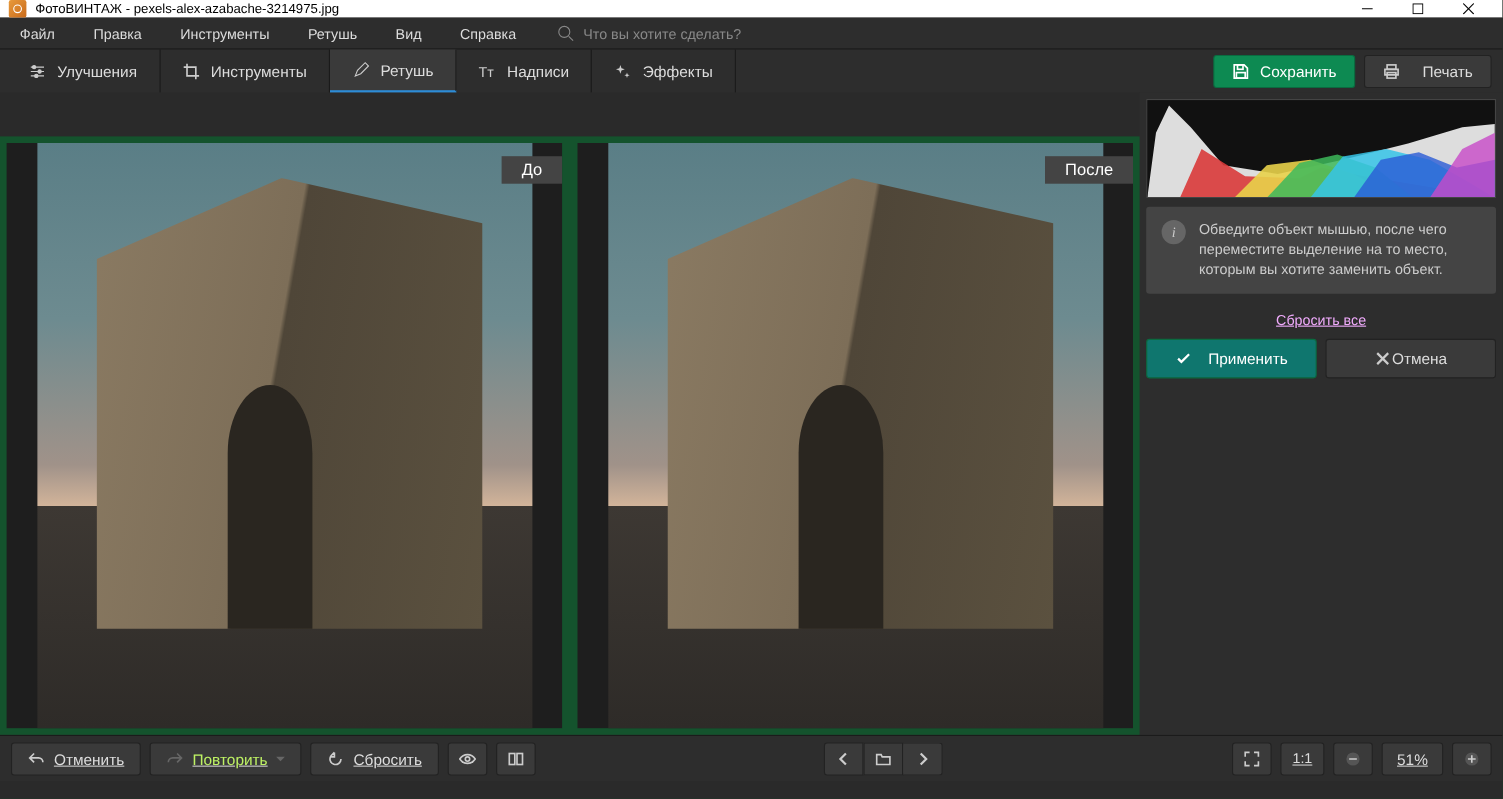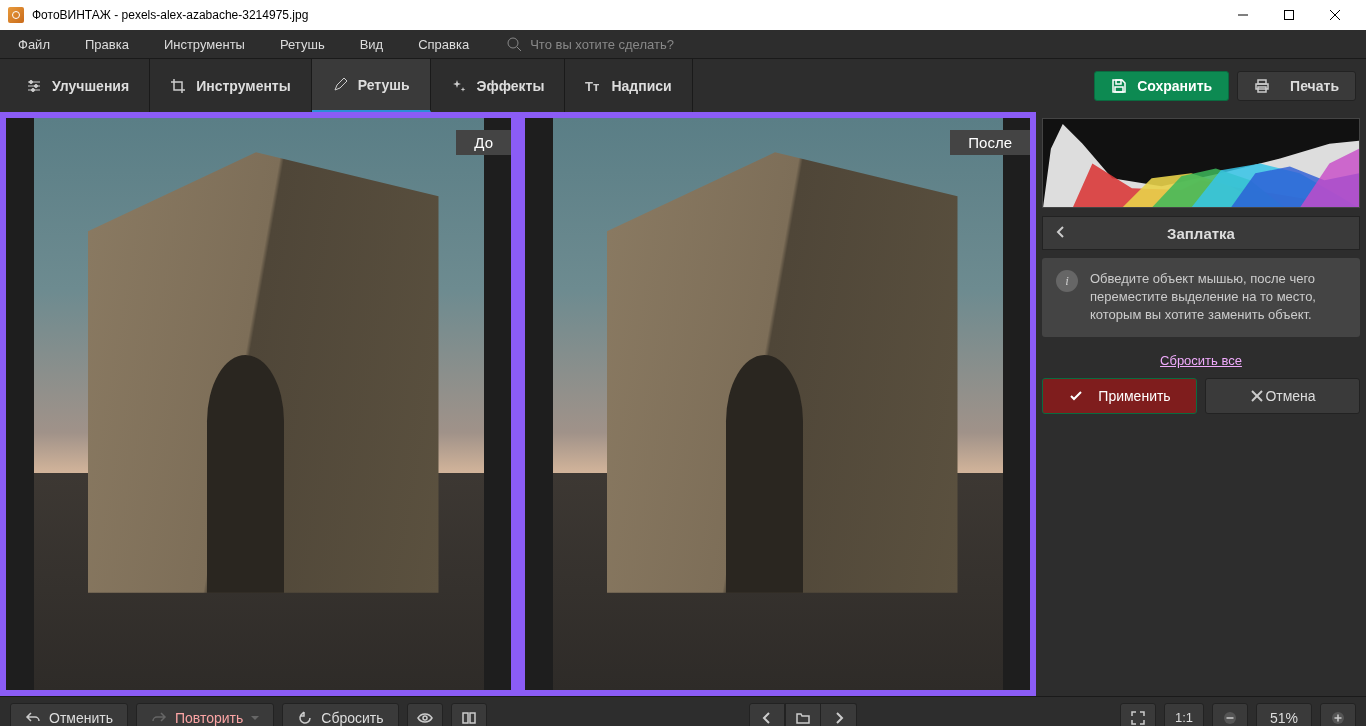--- a/index.html
+++ b/index.html
@@ -1,67 +1,67 @@
 <!DOCTYPE html>
 <html><head>
 <meta charset="utf-8">
 <style>
 * { margin: 0; padding: 0; box-sizing: border-box; font-family: "Segoe UI", Arial, sans-serif; user-select: none; }
 html, body { width: 1366px; height: 726px; overflow: hidden; background: #2a2a2a; color: #ccc; }
 
 
-.titlebar { height: 30px; background: #fff; display: flex; align-items: center; padding: 0 8px; color: #000; font-size: 12px; }
+.titlebar { height: 16px; background: #fff; display: flex; align-items: center; padding: 0 8px; color: #000; font-size: 12px; }
 .titlebar .app-icon { width: 16px; height: 16px; background: linear-gradient(135deg, #e89a3c, #c96a1a); border-radius: 2px; margin-right: 8px; display: flex; align-items: center; justify-content: center; }
 .titlebar .app-icon::after { content: ""; width: 6px; height: 6px; border: 1px solid #fff; border-radius: 50%; }
 .winctrls { margin-left: auto; display: flex; }
 .winctrls div { width: 46px; height: 30px; display: flex; align-items: center; justify-content: center; font-size: 10px; }
 .winctrls svg { stroke: #000; stroke-width: 1; fill: none; }
 
 
 .menubar { height: 28px; background: #2d2d2d; display: flex; align-items: center; padding: 0 8px; gap: 15px; font-size: 13px; }
 .menubar .mitem { padding: 4px 10px; color: #ddd; }
 .menubar .search { display: flex; align-items: flex-end; gap: 8px; margin-left: 12px; color: #888; }
 .menubar .search svg { stroke: #888; }
 
 
-.tabsbar { height: 54px; background: #2d2d2d; border-top: 1px solid #1a1a1a; display: flex; align-items: stretch; padding: 0 6px; font-weight: bold; }
+.tabsbar { height: 40px; background: #2d2d2d; border-top: 1px solid #1a1a1a; display: flex; align-items: stretch; padding: 0 6px; }
 .maintab { display: flex; align-items: center; gap: 10px; padding: 0 20px; color: #ddd; font-size: 14px; border-right: 1px solid #1a1a1a; }
 .maintab.active { background: #3a3a3a; border-bottom: 2px solid #2d8cd6; }
 .maintab svg { stroke: #ccc; fill: none; }
 .tabsbar .spacer { flex: 1; }
 .rightbtns { display: flex; align-items: center; gap: 8px; padding-right: 4px; }
 .savebtn { background: #0d8a52; border: 1px solid #0a6b40; color: #fff; height: 30px; padding: 0 16px; display: flex; align-items: center; gap: 10px; border-radius: 3px; font-size: 14px; justify-content: space-between; }
 .printbtn { background: #3a3a3a; border: 1px solid #222; color: #ddd; height: 30px; padding: 0 16px; display: flex; align-items: center; gap: 20px; border-radius: 3px; font-size: 14px; }
 
 
 .body { display: flex; height: calc(100% - 30px - 28px - 42px - 42px); }
-.canvas { flex: 1; background: #8b5cf6; display: flex; gap: 14px; padding: 6px 6px; position: relative; }
+.canvas { flex: 1; background: #14532d; display: flex; gap: 14px; padding: 6px 6px; position: relative; margin-top: 40px; }
 .pane { flex: 1; background: #1e1e1e; position: relative; display: flex; justify-content: center; }
 .imgph { width: 100%; max-width: 450px; height: 100%; position: relative; }
 .sky { position: absolute; inset: 0; background: linear-gradient(to bottom, #5a7e86 0%, #6d8b90 30%, #a09289 55%, #d2b49a 62%, #3d3833 62%, #2e2b28 100%); }
 .arch { position: absolute; left: 12%; right: 10%; top: 6%; bottom: 17%; background: linear-gradient(100deg, #8a7a62 0%, #7d6e58 45%, #4f4638 46%, #5b513f 100%); clip-path: polygon(0 18%, 48% 0, 100% 10%, 100% 100%, 0 100%); }
 .archhole { position: absolute; left: 34%; top: 46%; width: 22%; height: 54%; background: #2a2620; border-radius: 50% 50% 0 0 / 28% 28% 0 0; }
 .badge { position: absolute; top: 12px; right: 0; background: #444; color: #fff; padding: 4px 18px; font-size: 15px; }
 
 .sidebar { width: 330px; background: #2d2d2d; padding: 6px; display: flex; flex-direction: column; gap: 8px; }
 .histogram { height: 90px; background: #111; border: 1px solid #444; position: relative; overflow: hidden; }
 .histogram svg { position: absolute; inset: 0; }
 .panelhead { background: #3a3a3a; border: 1px solid #222; height: 34px; display: flex; align-items: center; justify-content: center; color: #ddd; font-size: 15px; font-weight: bold; position: relative; }
 .panelhead .back { position: absolute; left: 10px; }
 .infobox { background: #444; border-radius: 3px; padding: 12px 14px; display: flex; gap: 12px; align-items: flex-start; font-size: 13px; color: #ccc; line-height: 1.4; }
 .infobox .iicon { width: 22px; height: 22px; border-radius: 50%; background: #666; color: #ccc; flex: none; display: flex; align-items: center; justify-content: center; font-style: italic; font-family: Georgia, serif; }
 .resetlink { text-align: center; color: #f0abfc; text-decoration: underline; font-size: 13px; padding: 8px 0 2px; }
 .actionrow { display: flex; gap: 8px; }
-.applybtn { flex: 1; background: #7f1d1d; border: 1px solid #0a6b40; color: #fff; height: 36px; display: flex; align-items: center; justify-content: center; gap: 14px; border-radius: 3px; font-size: 14px; }
+.applybtn { flex: 1; background: #0f766e; border: 1px solid #0a6b40; color: #fff; height: 36px; display: flex; align-items: center; justify-content: center; gap: 14px; border-radius: 3px; font-size: 14px; }
 .cancelbtn { flex: 1; background: #3a3a3a; border: 1px solid #222; color: #ddd; height: 36px; display: flex; align-items: center; justify-content: center; border-radius: 3px; font-size: 14px; }
 
 
-.bottombar { height: 42px; background: #2d2d2d; border-top: 1px solid #1a1a1a; display: flex; align-items: center; padding: 0 10px; gap: 8px; }
+.bottombar { height: 42px; background: #2d2d2d; border-top: 1px solid #1a1a1a; display: flex; align-items: center; padding: 0 10px; gap: 8px; text-decoration: underline; }
 .bbtn { background: #3a3a3a; border: 1px solid #222; color: #ddd; height: 30px; padding: 0 14px; display: flex; align-items: center; gap: 8px; border-radius: 3px; font-size: 14px; }
-.bbtn.disabled { color: #fca5a5; }
+.bbtn.disabled { color: #bef264; }
 .bbtn.icon { padding: 0; width: 36px; justify-content: center; }
 .bottombar .grow { flex: 1; }
 .navgroup { display: flex; }
 .navgroup .bbtn { border-radius: 0; }
 .navgroup .bbtn:first-child { border-radius: 3px 0 0 3px; }
 .navgroup .bbtn:last-child { border-radius: 0 3px 3px 0; border-left: none; }
 .zoompct { width: 56px; justify-content: center; }
 
 svg.ico { width: 16px; height: 16px; }
 </style>
@@ -126,29 +126,29 @@
     <span>Инструменты</span>
   </div>
   <div class="maintab active">
     <svg class="ico" viewBox="0 0 16 16">
         <path d="M3 13l2-5 7-7 3 3-7 7-5 2z"></path>
       </svg>
     <span>Ретушь</span>
   </div>
   <div class="maintab">
     <svg class="ico" viewBox="0 0 16 16">
+        <text x="0" y="13" font-size="13" fill="#ccc" stroke="none" font-family="Georgia">Tт</text>
+      </svg>
+    <span>Надписи</span>
+  </div>
+  <div class="maintab">
+    <svg class="ico" viewBox="0 0 16 16">
         <path d="M6 2l1 3 3 1-3 1-1 3-1-3-3-1 3-1zM12 9l.6 1.8 1.8.6-1.8.6-.6 1.8-.6-1.8-1.8-.6 1.8-.6z" fill="#ccc" stroke="none"></path>
       </svg>
     <span>Эффекты</span>
-  </div>
-  <div class="maintab">
-    <svg class="ico" viewBox="0 0 16 16">
-        <text x="0" y="13" font-size="13" fill="#ccc" stroke="none" font-family="Georgia">Tт</text>
-      </svg>
-    <span>Надписи</span>
   </div>
   <div class="spacer"></div>
   <div class="rightbtns">
     <div class="savebtn">
       <svg class="ico" viewBox="0 0 16 16" fill="none" stroke="#fff" stroke-width="1.5">
           <path d="M2 2h9l3 3v9H2z"></path>
           <rect x="5" y="2" width="5" height="4"></rect>
           <rect x="4" y="9" width="8" height="5"></rect>
         </svg>
       <span>Сохранить</span>
@@ -192,28 +192,20 @@
         <path d="M0 90 L8 30 L20 5 L40 25 L70 60 L120 68 L180 55 L240 40 L290 25 L320 22 L320 90 Z" fill="#ddd"></path>
         <path d="M30 90 L50 45 L90 70 L140 72 L160 62 L200 70 L320 90 Z" fill="#d93a3a" opacity=".9"></path>
         <path d="M80 90 L110 60 L150 55 L190 68 L230 90 Z" fill="#e8d24a" opacity=".9"></path>
         <path d="M110 90 L140 58 L175 50 L210 62 L245 90 Z" fill="#3db85a" opacity=".85"></path>
         <path d="M150 90 L180 52 L220 45 L260 55 L300 78 L320 90 Z" fill="#36c4e8" opacity=".85"></path>
         <path d="M190 90 L215 55 L250 48 L285 62 L320 55 L320 90 Z" fill="#2b5bd6" opacity=".8"></path>
         <path d="M260 90 L290 45 L320 30 L320 90 Z" fill="#c84ac8" opacity=".8"></path>
       </svg>
     </div>
 
-    <div class="panelhead">
-      <span class="back">
-        <svg class="ico" viewBox="0 0 16 16" fill="none" stroke="#ccc" stroke-width="2">
-            <path d="M10 3L5 8l5 5"></path>
-          </svg>
-      </span>
-      <span>Заплатка</span>
-    </div>
 
     <div class="infobox">
       <div class="iicon">i</div>
       <div>Обведите объект мышью, после чего переместите выделение на то место, которым вы хотите заменить объект.</div>
     </div>
 
     <div class="resetlink">Сбросить все</div>
 
     <div class="actionrow">
       <div class="applybtn">

